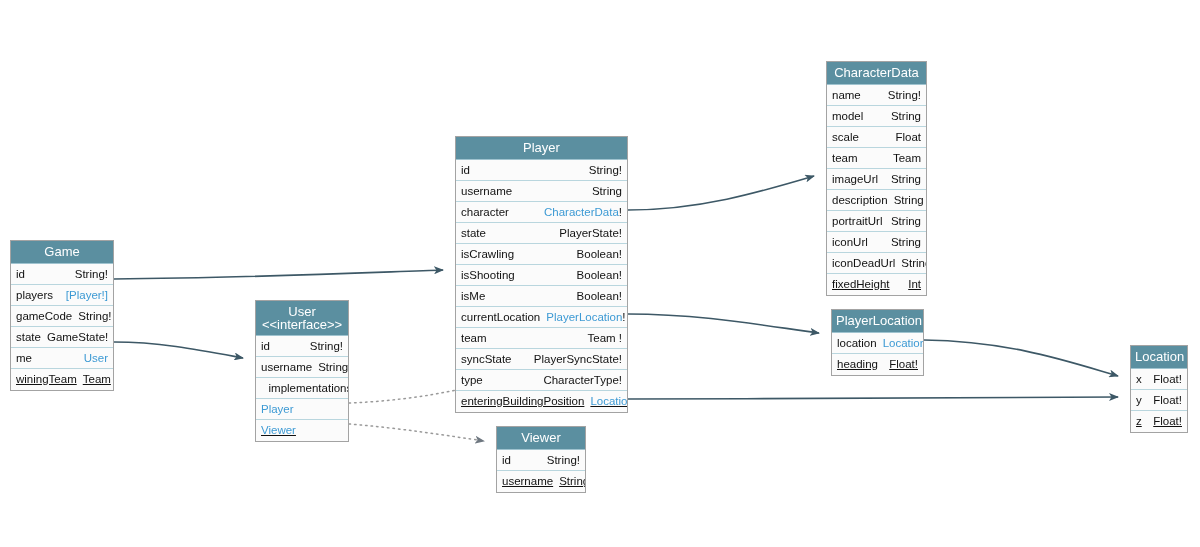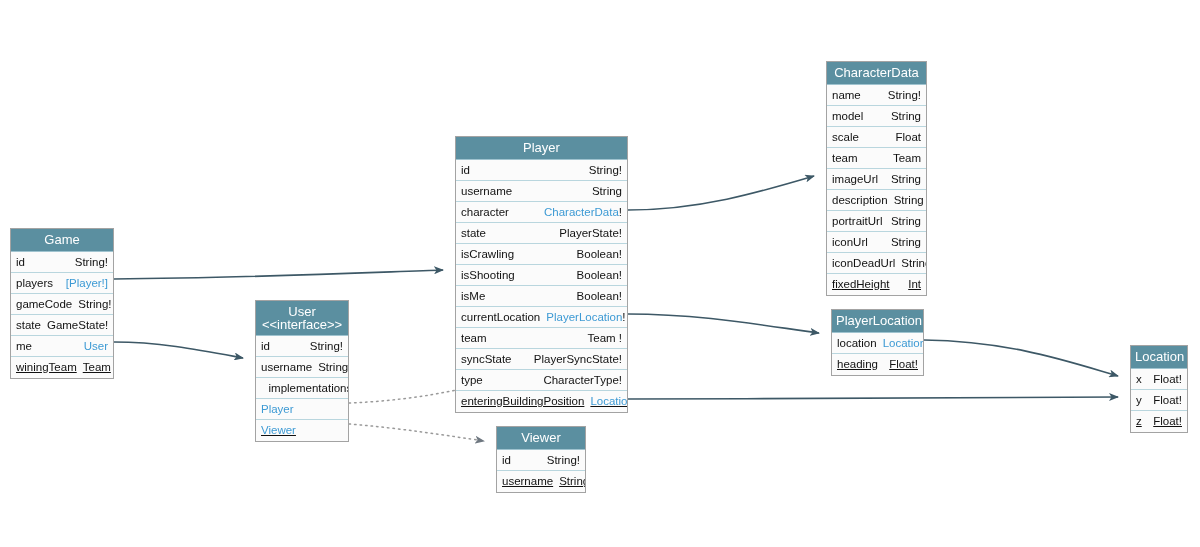--- a/index.html
+++ b/index.html
@@ -104,21 +104,21 @@
 
     <path d="M924,340 C1010,341 1070,362 1118,376" fill="none" stroke="#3d5866" stroke-width="1.6" marker-end="url(#arrowSolid)"></path>
 
     <path d="M628,399 C800,399 990,397 1118,397" fill="none" stroke="#3d5866" stroke-width="1.6" marker-end="url(#arrowSolid)"></path>
 
     <path d="M349,403 C400,401 440,394 470,387" fill="none" stroke="#999999" stroke-width="1.5" stroke-dasharray="1.5,4" stroke-linecap="round"></path>
 
     <path d="M349,424 C400,428 450,436 484,441" fill="none" stroke="#999999" stroke-width="1.5" stroke-dasharray="1.5,4" stroke-linecap="round" marker-end="url(#arrowDot)"></path>
   </svg>
 
-  <div class="node" style="left: 10px; top: 228px; width: 104px;">
+  <div class="node" style="left: 10px; top: 240px; width: 104px;">
     <div class="node-header">Game</div>
     <div>
         <div class="row">
           <span class="fname">id</span>
           <span class="ftype">String!</span>
         </div>
         <div class="row">
           <span class="fname">players</span>
           <span class="ftype"><span class="link">[Player!]</span></span>
         </div>

